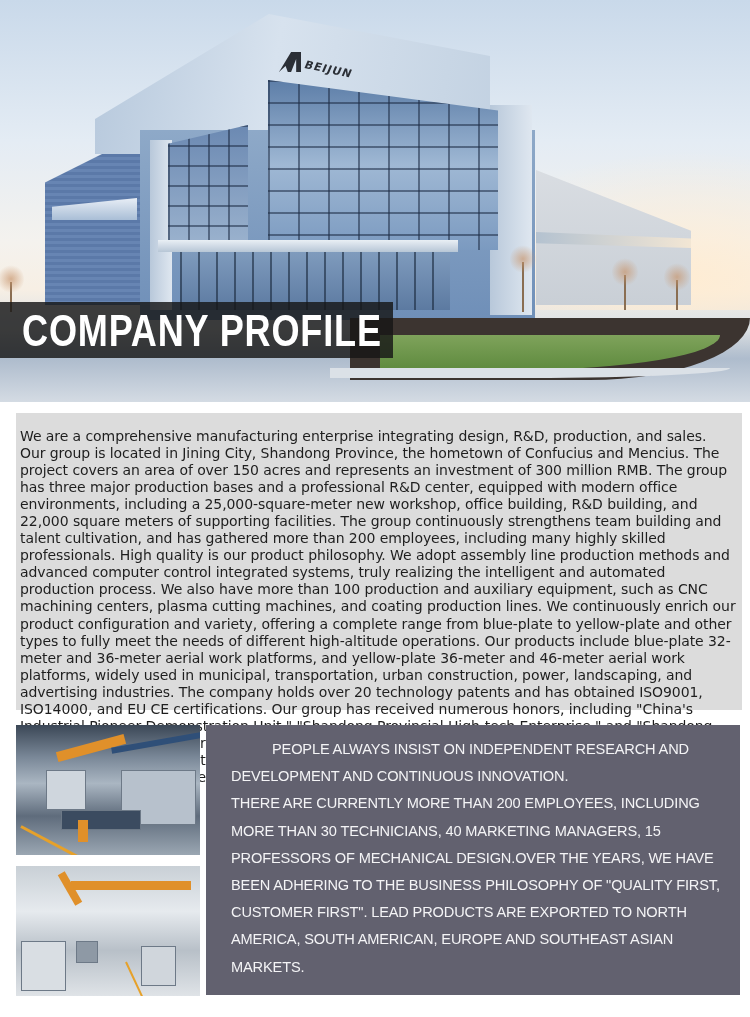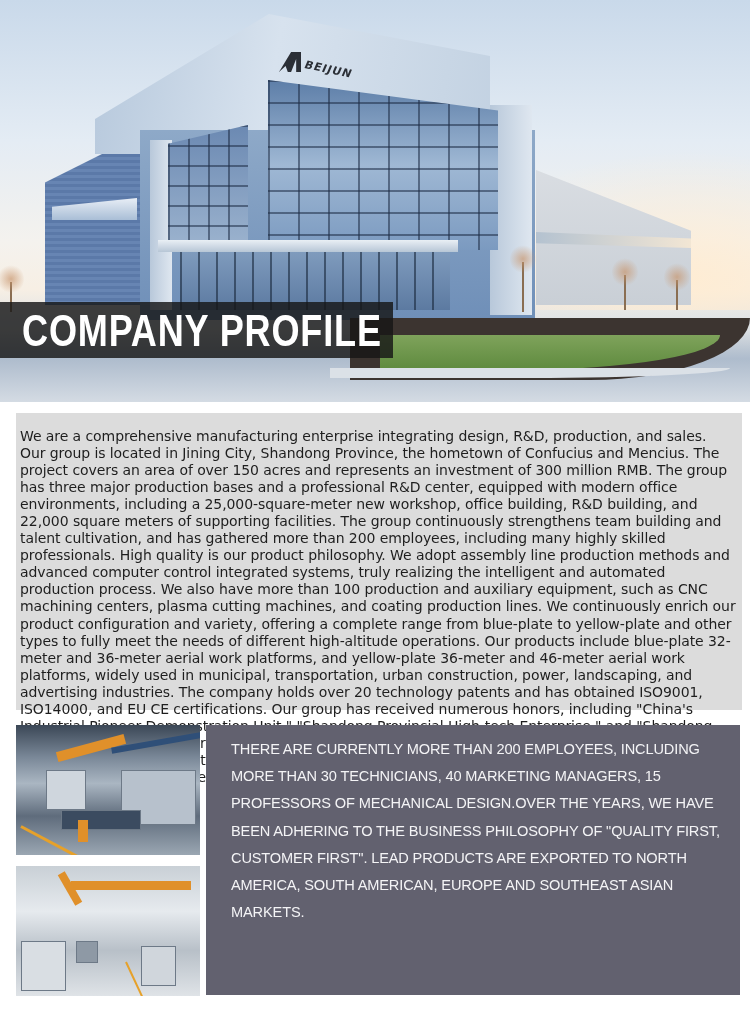--- a/index.html
+++ b/index.html
@@ -141,14 +141,15 @@
 <div class="photo photo2">
   <div class="beam" style="left:55px;top:15px;width:120px;height:9px;"></div>
   <div class="beam" style="left:50px;top:5px;width:8px;height:35px;transform:rotate(-30deg);"></div>
   <div class="machine" style="left:5px;top:75px;width:45px;height:50px;background:#d9dee3;"></div>
   <div class="machine" style="left:60px;top:75px;width:22px;height:22px;background:#8e99a5;"></div>
   <div class="machine" style="left:125px;top:80px;width:35px;height:40px;background:#d0d6dc;"></div>
   <div class="floor-line" style="left:110px;top:95px;width:45px;height:2px;transform:rotate(65deg);"></div>
 </div>
 
 <section class="info">
+  <p class="lead">PEOPLE ALWAYS INSIST ON INDEPENDENT RESEARCH AND DEVELOPMENT AND CONTINUOUS INNOVATION.</p>
   <p>THERE ARE CURRENTLY MORE THAN 200 EMPLOYEES, INCLUDING MORE THAN 30 TECHNICIANS, 40 MARKETING MANAGERS, 15 PROFESSORS OF MECHANICAL DESIGN.OVER THE YEARS, WE HAVE BEEN ADHERING TO THE BUSINESS PHILOSOPHY OF "QUALITY FIRST, CUSTOMER FIRST". LEAD PRODUCTS ARE EXPORTED TO NORTH AMERICA, SOUTH AMERICAN, EUROPE AND SOUTHEAST ASIAN MARKETS.</p>
 </section>
 
 </body></html>

